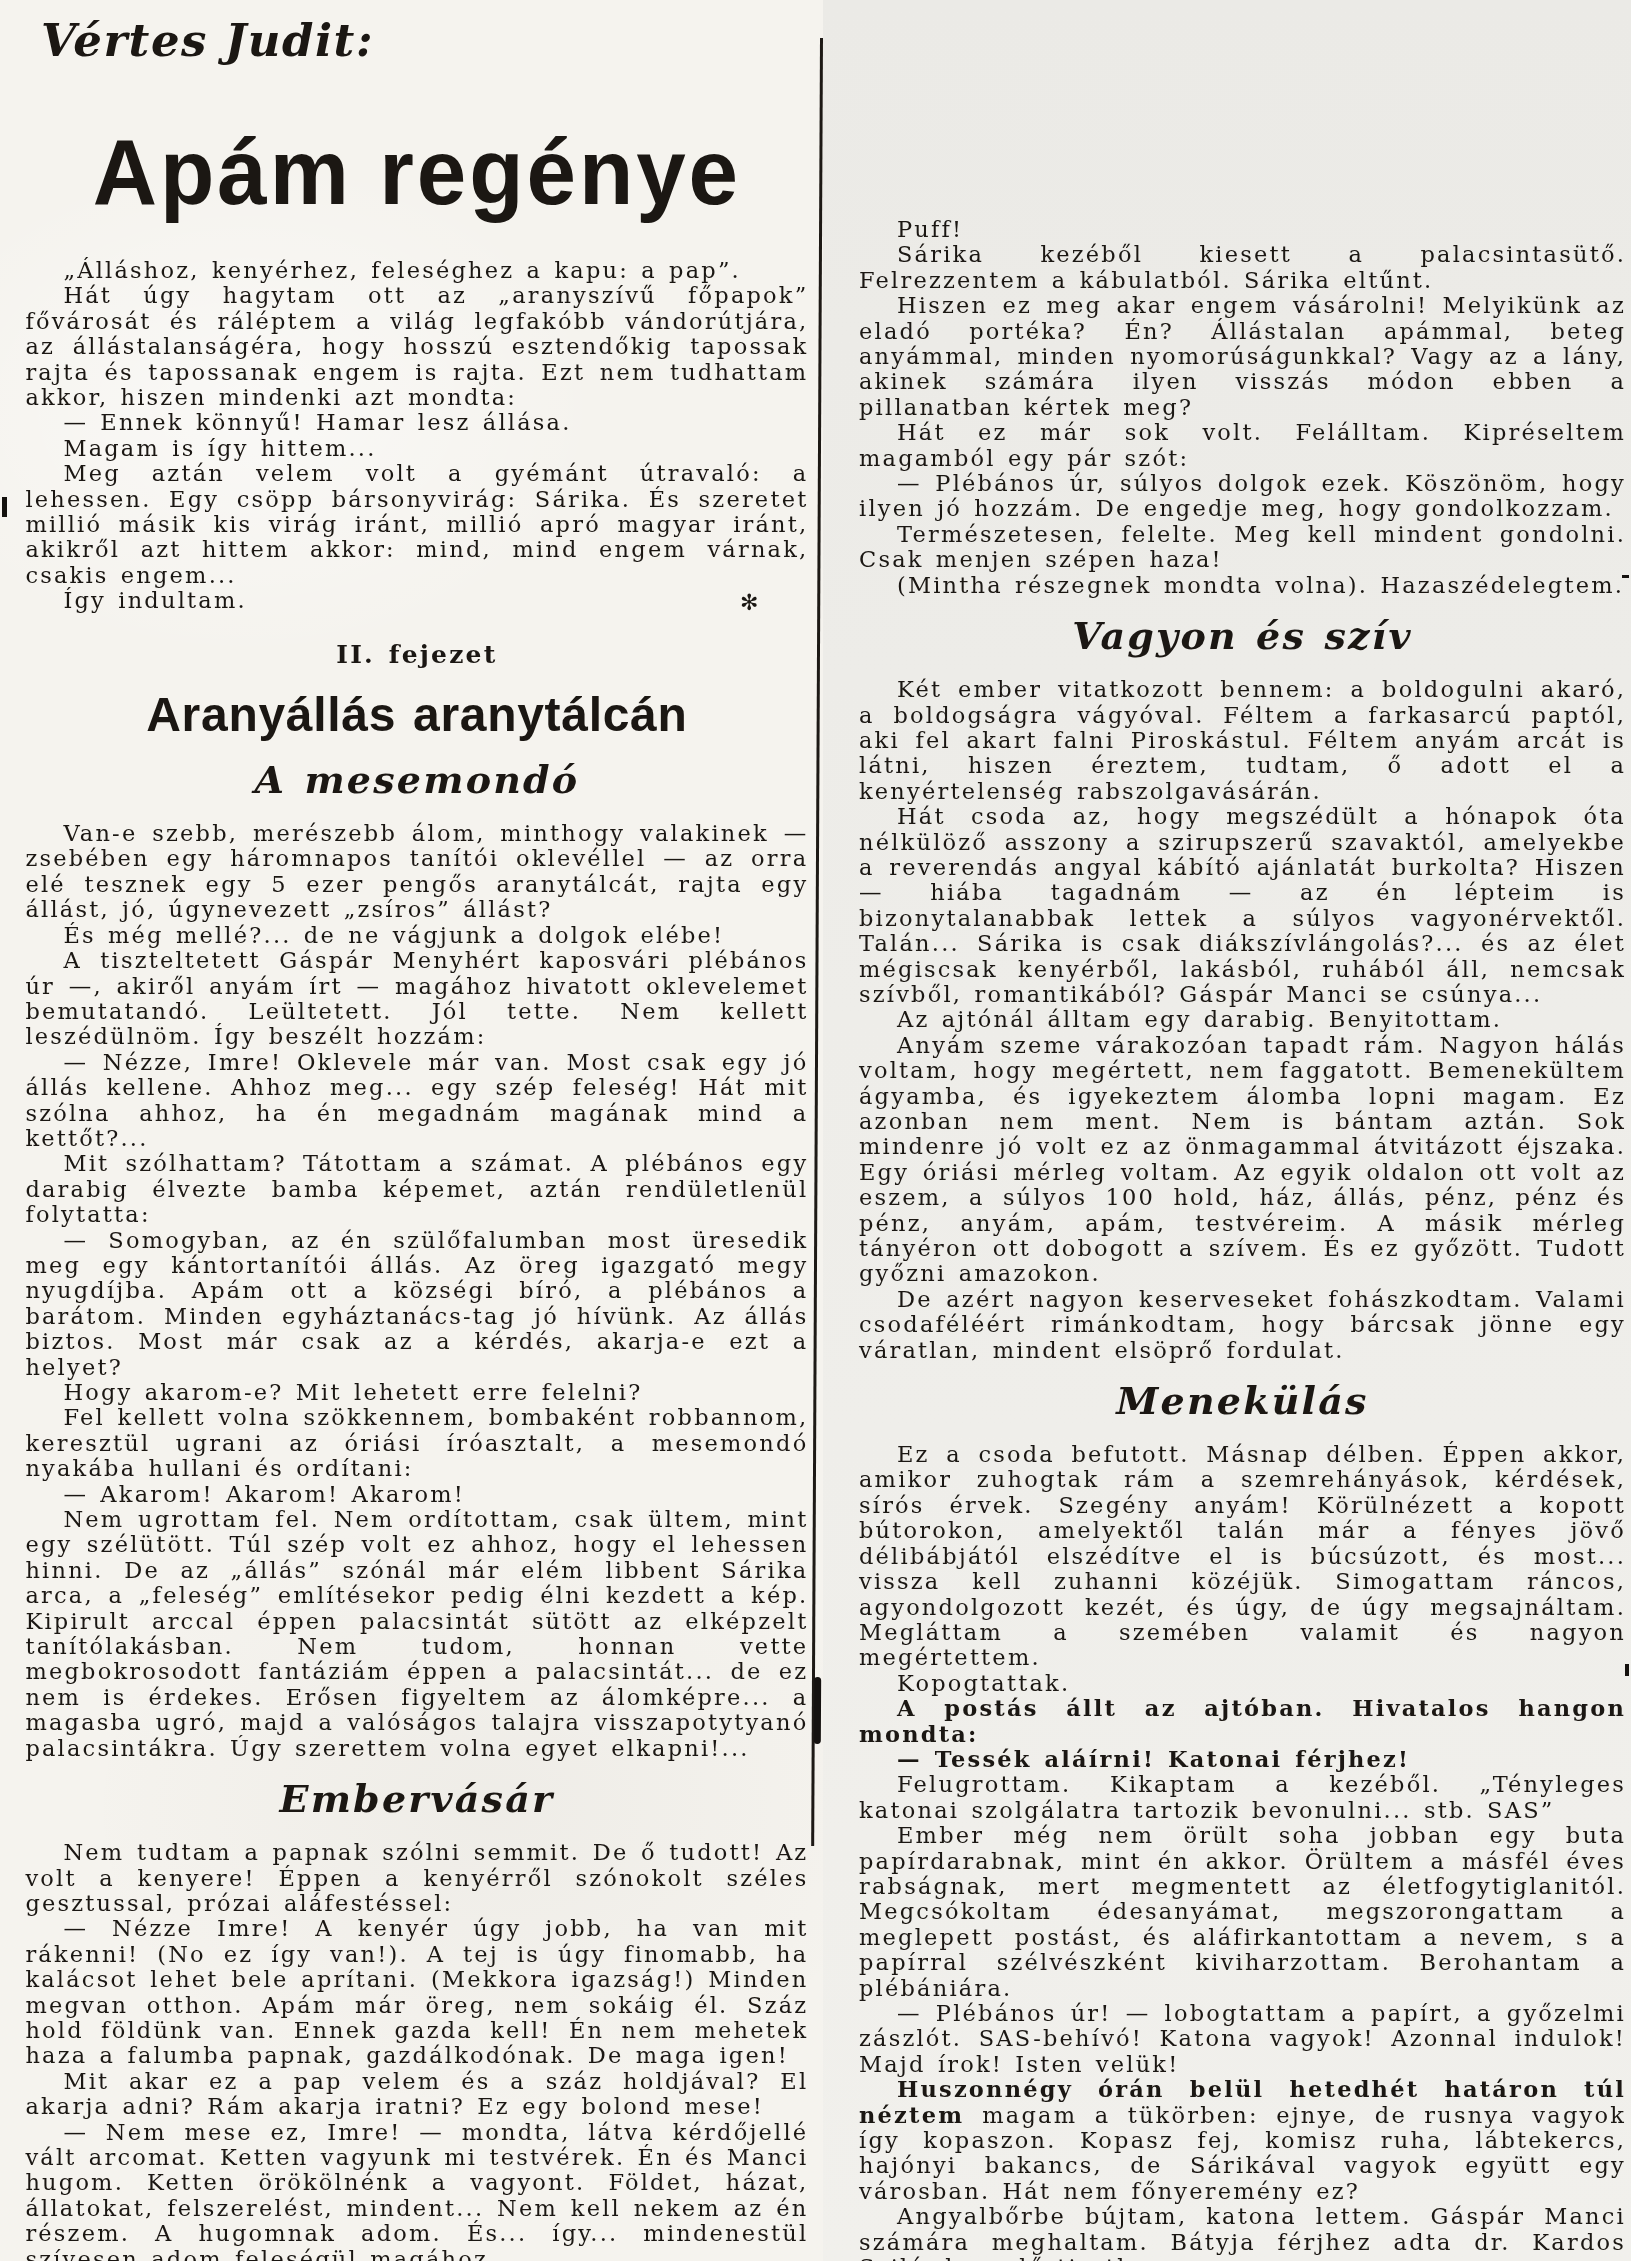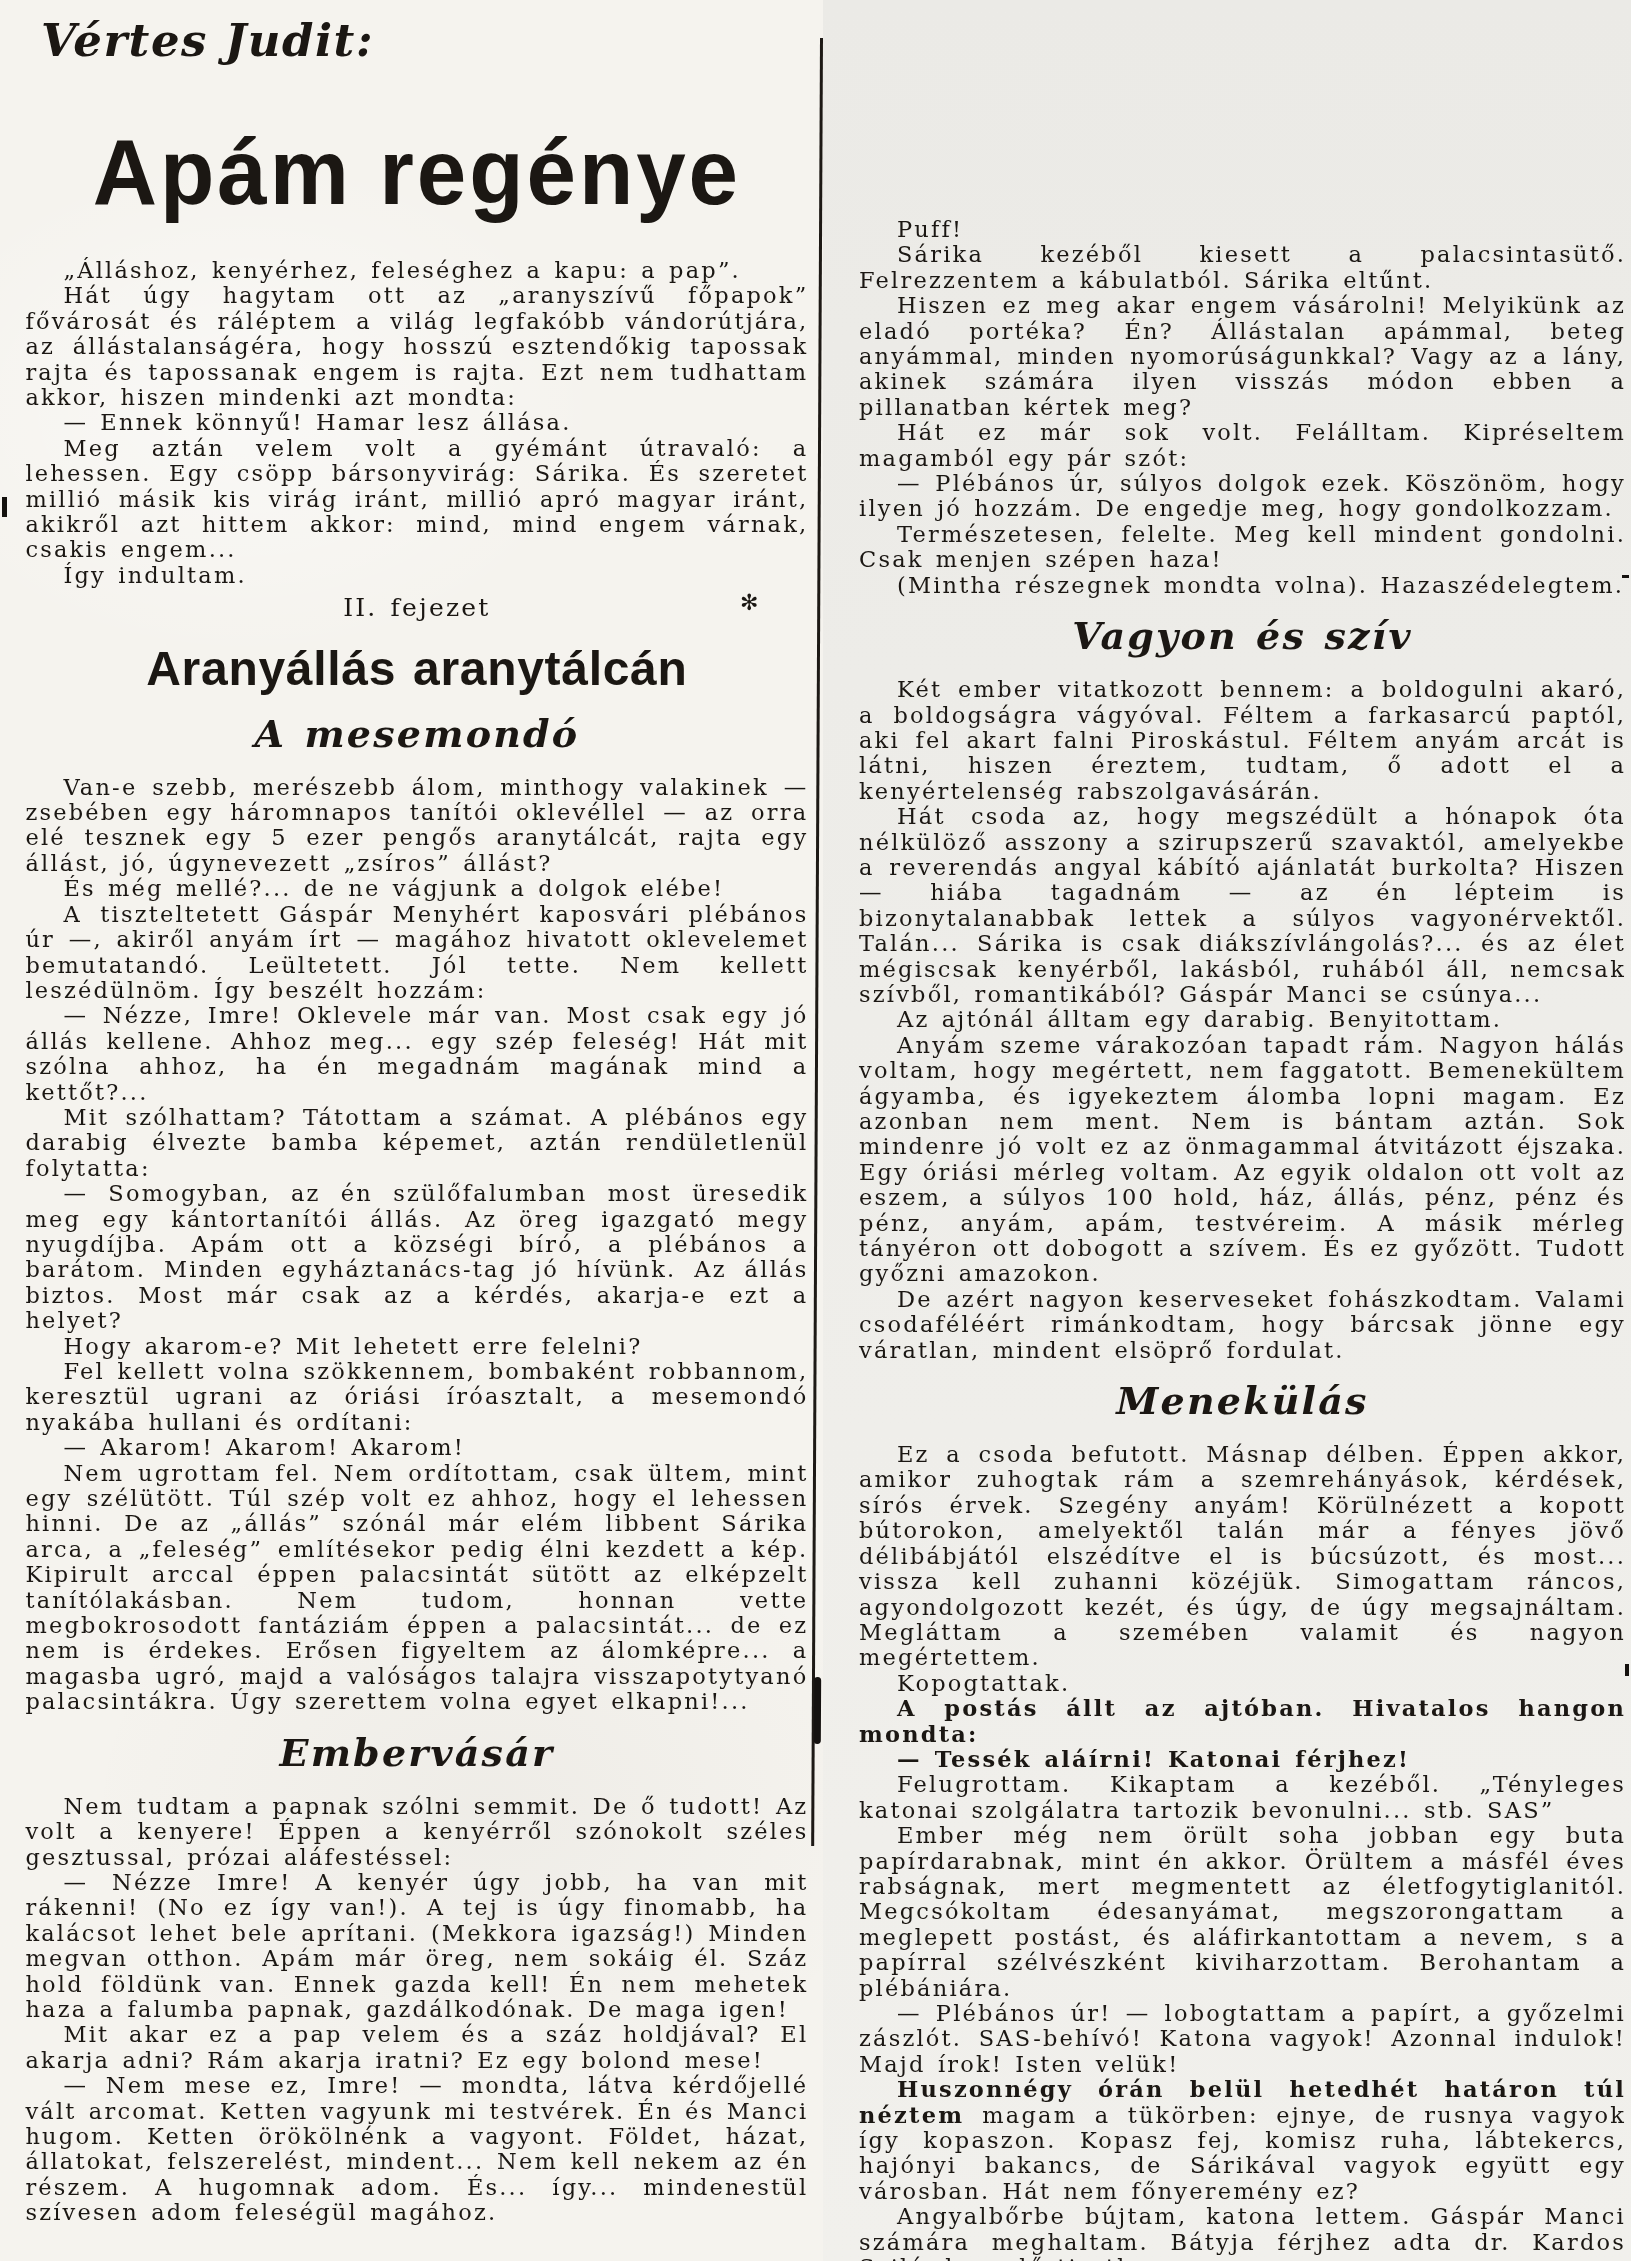--- a/index.html
+++ b/index.html
@@ -38,22 +38,22 @@
     position:absolute;
     text-align:justify;
     font-size:22.5px; line-height:25.4px;
     letter-spacing:2.2px; word-spacing:2.9px;
   }
   #left-col  { left:25.4px;  top:258px; width:783px; }
   #right-col { left:859px; top:217px; width:767px; }
   .col p { margin:0; text-indent:38px; }
   .bold-ink { font-weight:bold; }
   .chapter-head {
-    margin:4px 0 0; text-align:center; text-indent:0;
-    font-weight:normal; font-size:25px; line-height:32px; letter-spacing:2.2px;
+    margin:25px 0 0; text-align:center; text-indent:0;
+    font-weight:bold; font-size:25px; line-height:32px; letter-spacing:2.2px;
   }
   .display-head {
     margin:17.4px 0 0; text-align:center; text-indent:0;
     font-family:"Liberation Sans", sans-serif;
     font-weight:bold; font-size:48px; line-height:54px; letter-spacing:0.7px;
   }
   .sub-head {
     margin:16px 0 19px; text-align:center; text-indent:0;
     font-style:italic; font-weight:bold;
     font-size:38px; line-height:44px; letter-spacing:2.2px;
@@ -88,20 +88,21 @@
 <h1 class="main-title">Apám regénye</h1>
 
 <div class="divider-rule"></div>
 <div class="divider-blob"></div>
 <div class="ornament">✻</div>
 
 <div id="left-col" class="col">
     <p>„Álláshoz, kenyérhez, feleséghez a kapu: a pap”.</p>
     <p>Hát úgy hagytam ott az „aranyszívű főpapok” fővárosát és ráléptem a világ legfakóbb vándorútjára, az állástalanságéra, hogy hosszú esztendőkig tapossak rajta és tapossanak engem is rajta. Ezt nem tudhattam akkor, hiszen mindenki azt mondta:</p>
     <p>— Ennek könnyű! Hamar lesz állása.</p>
+    <p>Magam is így hittem...</p>
     <p>Meg aztán velem volt a gyémánt útravaló: a lehessen. Egy csöpp bársonyvirág: Sárika. És szeretet millió másik kis virág iránt, millió apró magyar iránt, akikről azt hittem akkor: mind, mind engem várnak, csakis engem...</p>
     <p>Így indultam.</p>
     <div class="chapter-head">II. fejezet</div>
     <div class="display-head">Aranyállás aranytálcán</div>
     <div class="sub-head">A mesemondó</div>
     <p>Van-e szebb, merészebb álom, minthogy valakinek — zsebében egy háromnapos tanítói oklevéllel — az orra elé tesznek egy 5 ezer pengős aranytálcát, rajta egy állást, jó, úgynevezett „zsíros” állást?</p>
     <p>És még mellé?... de ne vágjunk a dolgok elébe!</p>
     <p>A tiszteltetett Gáspár Menyhért kaposvári plébános úr —, akiről anyám írt — magához hivatott oklevelemet bemutatandó. Leültetett. Jól tette. Nem kellett leszédülnöm. Így beszélt hozzám:</p>
     <p>— Nézze, Imre! Oklevele már van. Most csak egy jó állás kellene. Ahhoz meg... egy szép feleség! Hát mit szólna ahhoz, ha én megadnám magának mind a kettőt?...</p>
     <p>Mit szólhattam? Tátottam a számat. A plébános egy darabig élvezte bamba képemet, aztán rendületlenül folytatta:</p>

